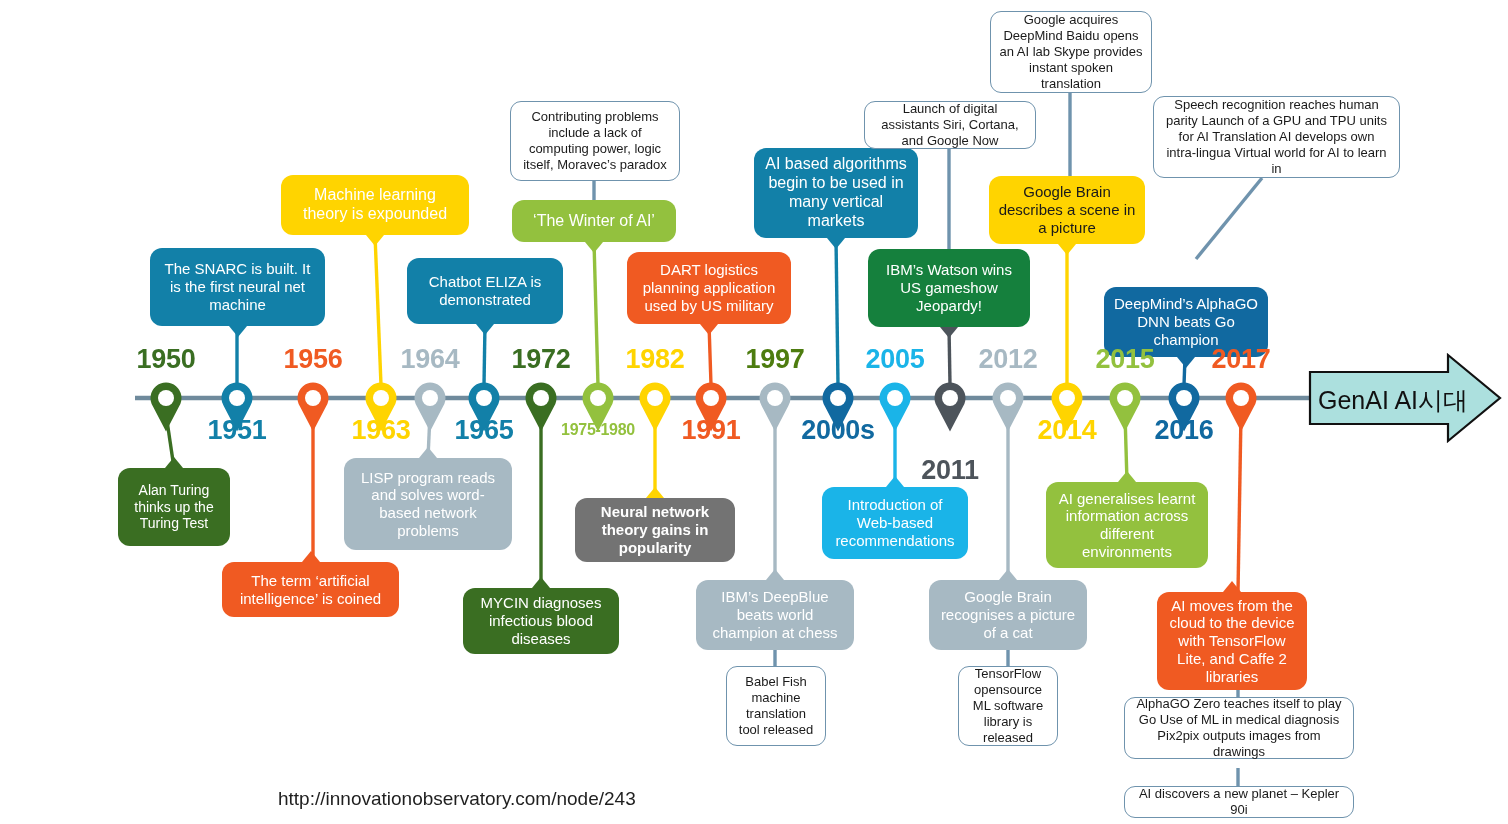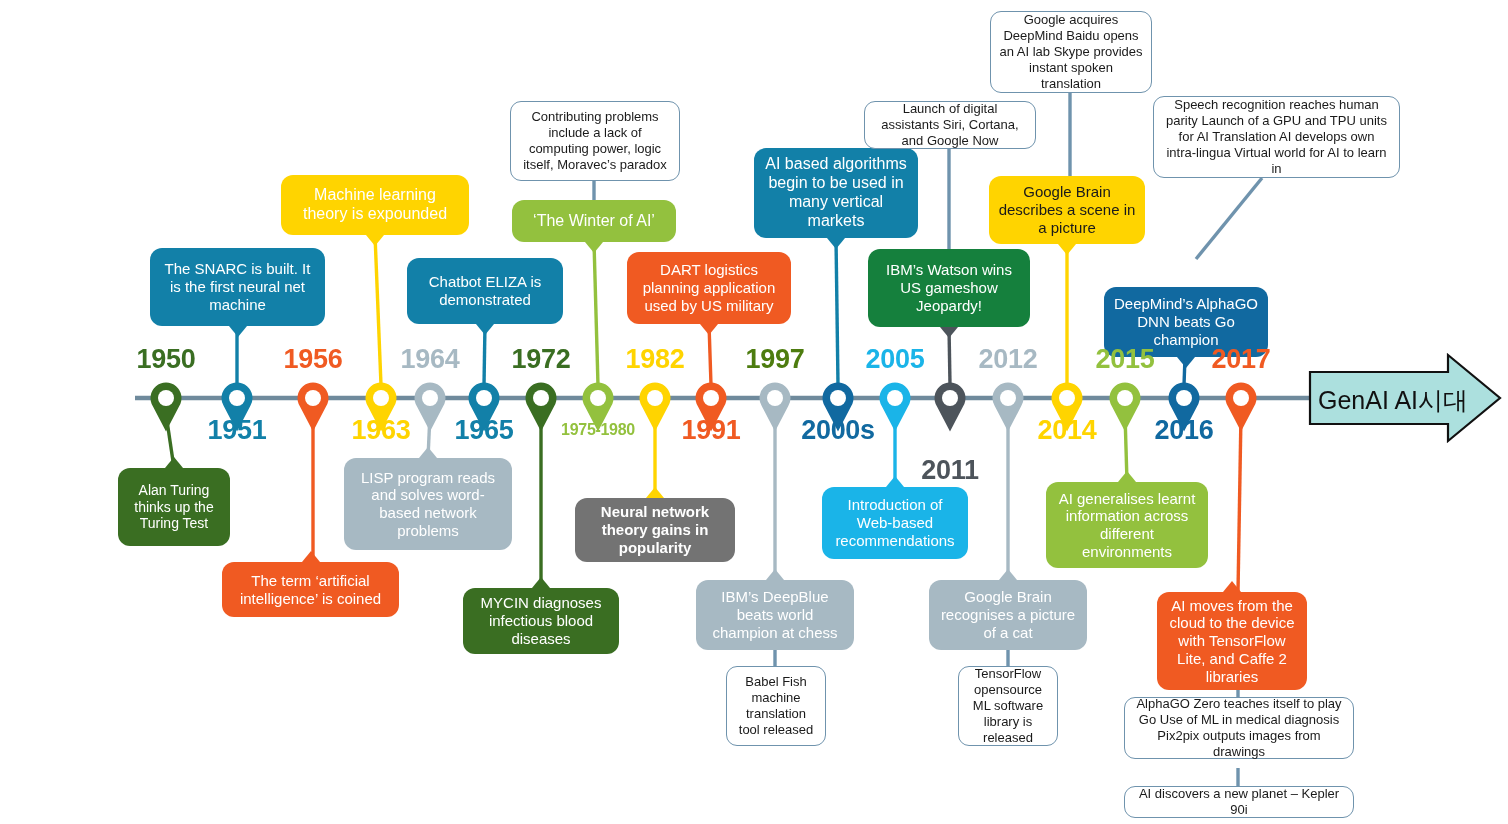--- a/index.html
+++ b/index.html
@@ -310,14 +310,15 @@
       <div class="year" style="font-size: 27px; color: rgb(77, 84, 91); transform: translateX(-50%); left: 950px; top: 415px; margin-top: 40px;">2011</div>
       <div class="year" style="font-size: 27px; color: rgb(167, 185, 195); transform: translateX(-50%); left: 1008px; top: 344px;">2012</div>
       <div class="year" style="font-size: 27px; color: rgb(255, 212, 0); transform: translateX(-50%); left: 1067px; top: 415px;">2014</div>
       <div class="year" style="font-size: 27px; color: rgb(147, 193, 62); transform: translateX(-50%); left: 1125px; top: 344px;">2015</div>
       <div class="year" style="font-size: 27px; color: rgb(17, 105, 160); transform: translateX(-50%); left: 1184px; top: 415px;">2016</div>
       <div class="year" style="font-size: 27px; color: rgb(240, 90, 34); transform: translateX(-50%); left: 1241px; top: 344px;">2017</div>
     </div>
 
   <div class="arrowlabel" id="arrow-text" style="left: 1318px; top: 384px;">GenAI AI시대</div>
 
+  <div class="credit" style="left:278px; top:788px;">http://innovationobservatory.com/node/243</div>
 
 </div>
 
 </body></html>

